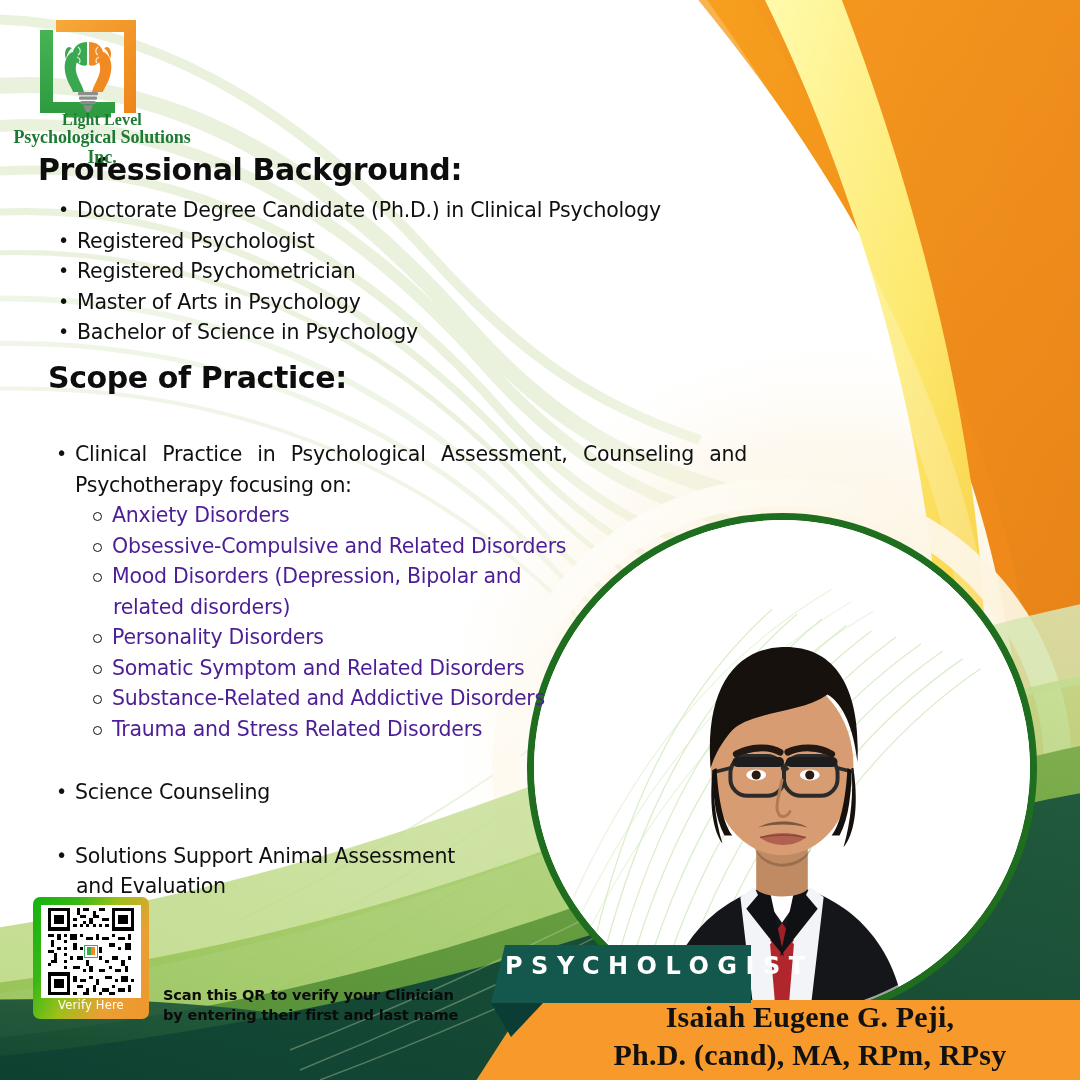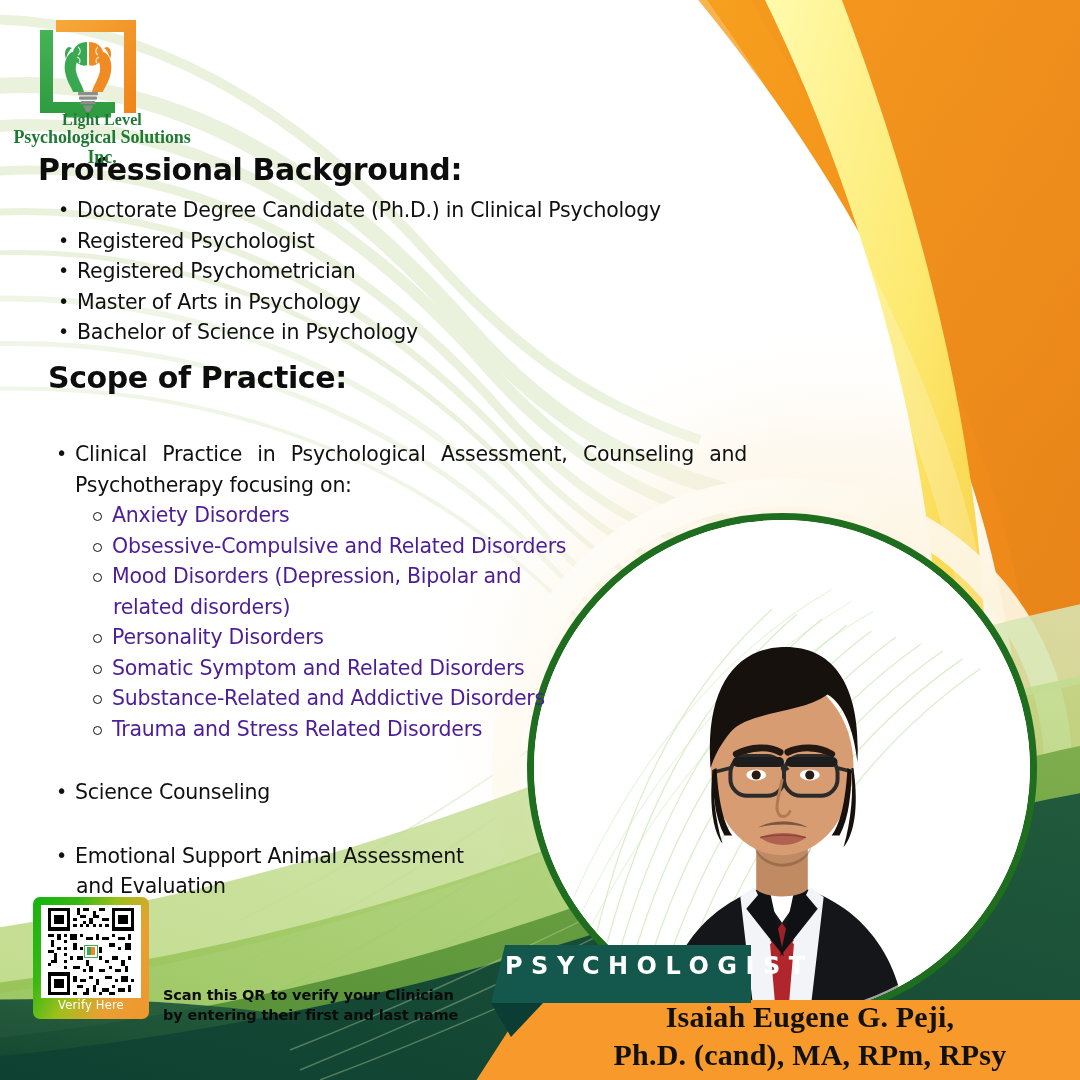--- a/index.html
+++ b/index.html
@@ -318,21 +318,21 @@
             <span class="sub">related disorders)</span>
           </li>
           <li>Personality Disorders</li>
           <li>Somatic Symptom and Related Disorders</li>
           <li>Substance-Related and Addictive Disorders</li>
           <li>Trauma and Stress Related Disorders</li>
         </ul>
       </li>
       <li>Science Counseling</li>
       <li>
-        <span>Emotional Support Animal Assessment</span>
+        <span>Solutions Support Animal Assessment</span>
         <span class="sub">and Evaluation</span>
       </li>
     </ul>
   </div>
 
   <div id="portrait-wrap">
     <div id="portrait-ring">
       <svg id="fanbg" viewBox="0 0 500 500">
         <rect width="500" height="500" fill="#ffffff"></rect>
         <g stroke="#cfe8bb" fill="none" opacity="0.75" stroke-width="1.3">

